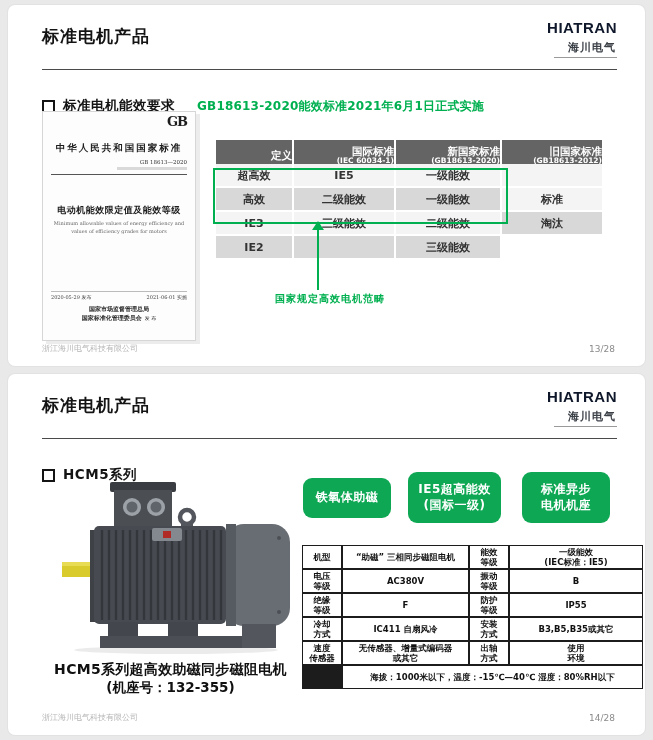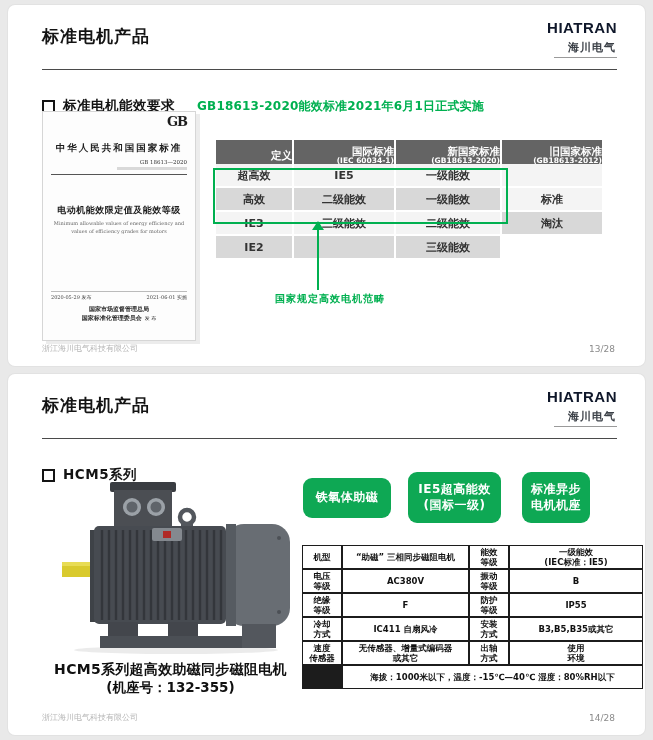--- a/index.html
+++ b/index.html
@@ -121,21 +121,21 @@
   .footer-page{position:absolute;right:30px;bottom:12px;font-size:9px;color:#8a8a8a;}
 
   
   .badge{
     position:absolute;background:#0ea854;border-radius:9px;color:#ffffff;
     display:flex;flex-direction:column;align-items:center;justify-content:center;
     font-size:12px;font-weight:bold;line-height:1.3;letter-spacing:.5px;text-align:center;
   }
   #badge-0{left:295px;top:104px;width:88px;height:40px;}
   #badge-1{left:400px;top:98px;width:93px;height:51px;}
-  #badge-2{left:514px;top:98px;width:68px;height:51px;}
+  #badge-2{left:514px;top:98px;width:88px;height:51px;}
   .badge span:empty{display:none;}
 
   .spec-table{
     position:absolute;left:294px;top:171px;
     display:grid;grid-template-columns:38px 125px 38px 132px;
     grid-auto-rows:22px;gap:2px;background:#1c1c1c;border:1px solid #1c1c1c;
   }
   .spec-table .cell{
     background:#ffffff;display:flex;align-items:center;justify-content:center;
     font-size:8.5px;font-weight:bold;color:#111;line-height:1.2;text-align:center;

